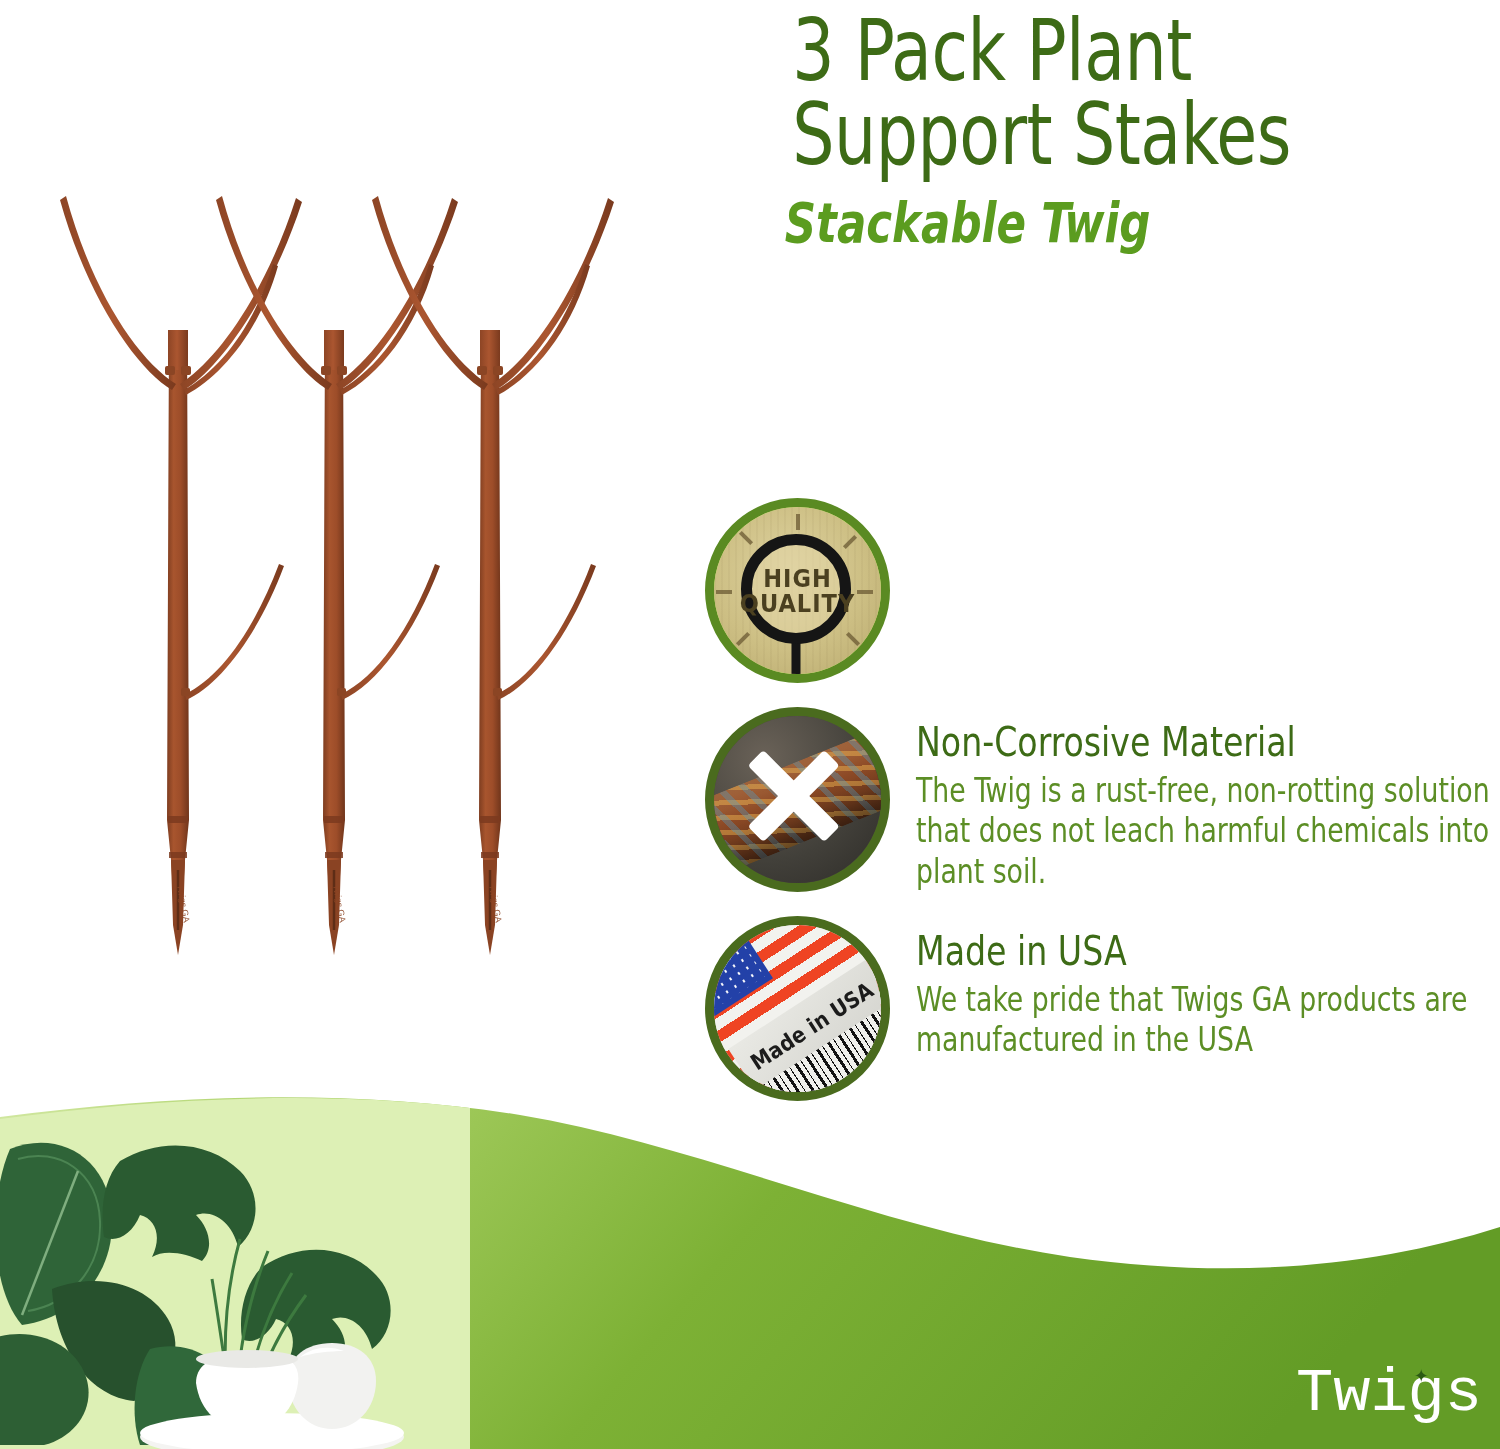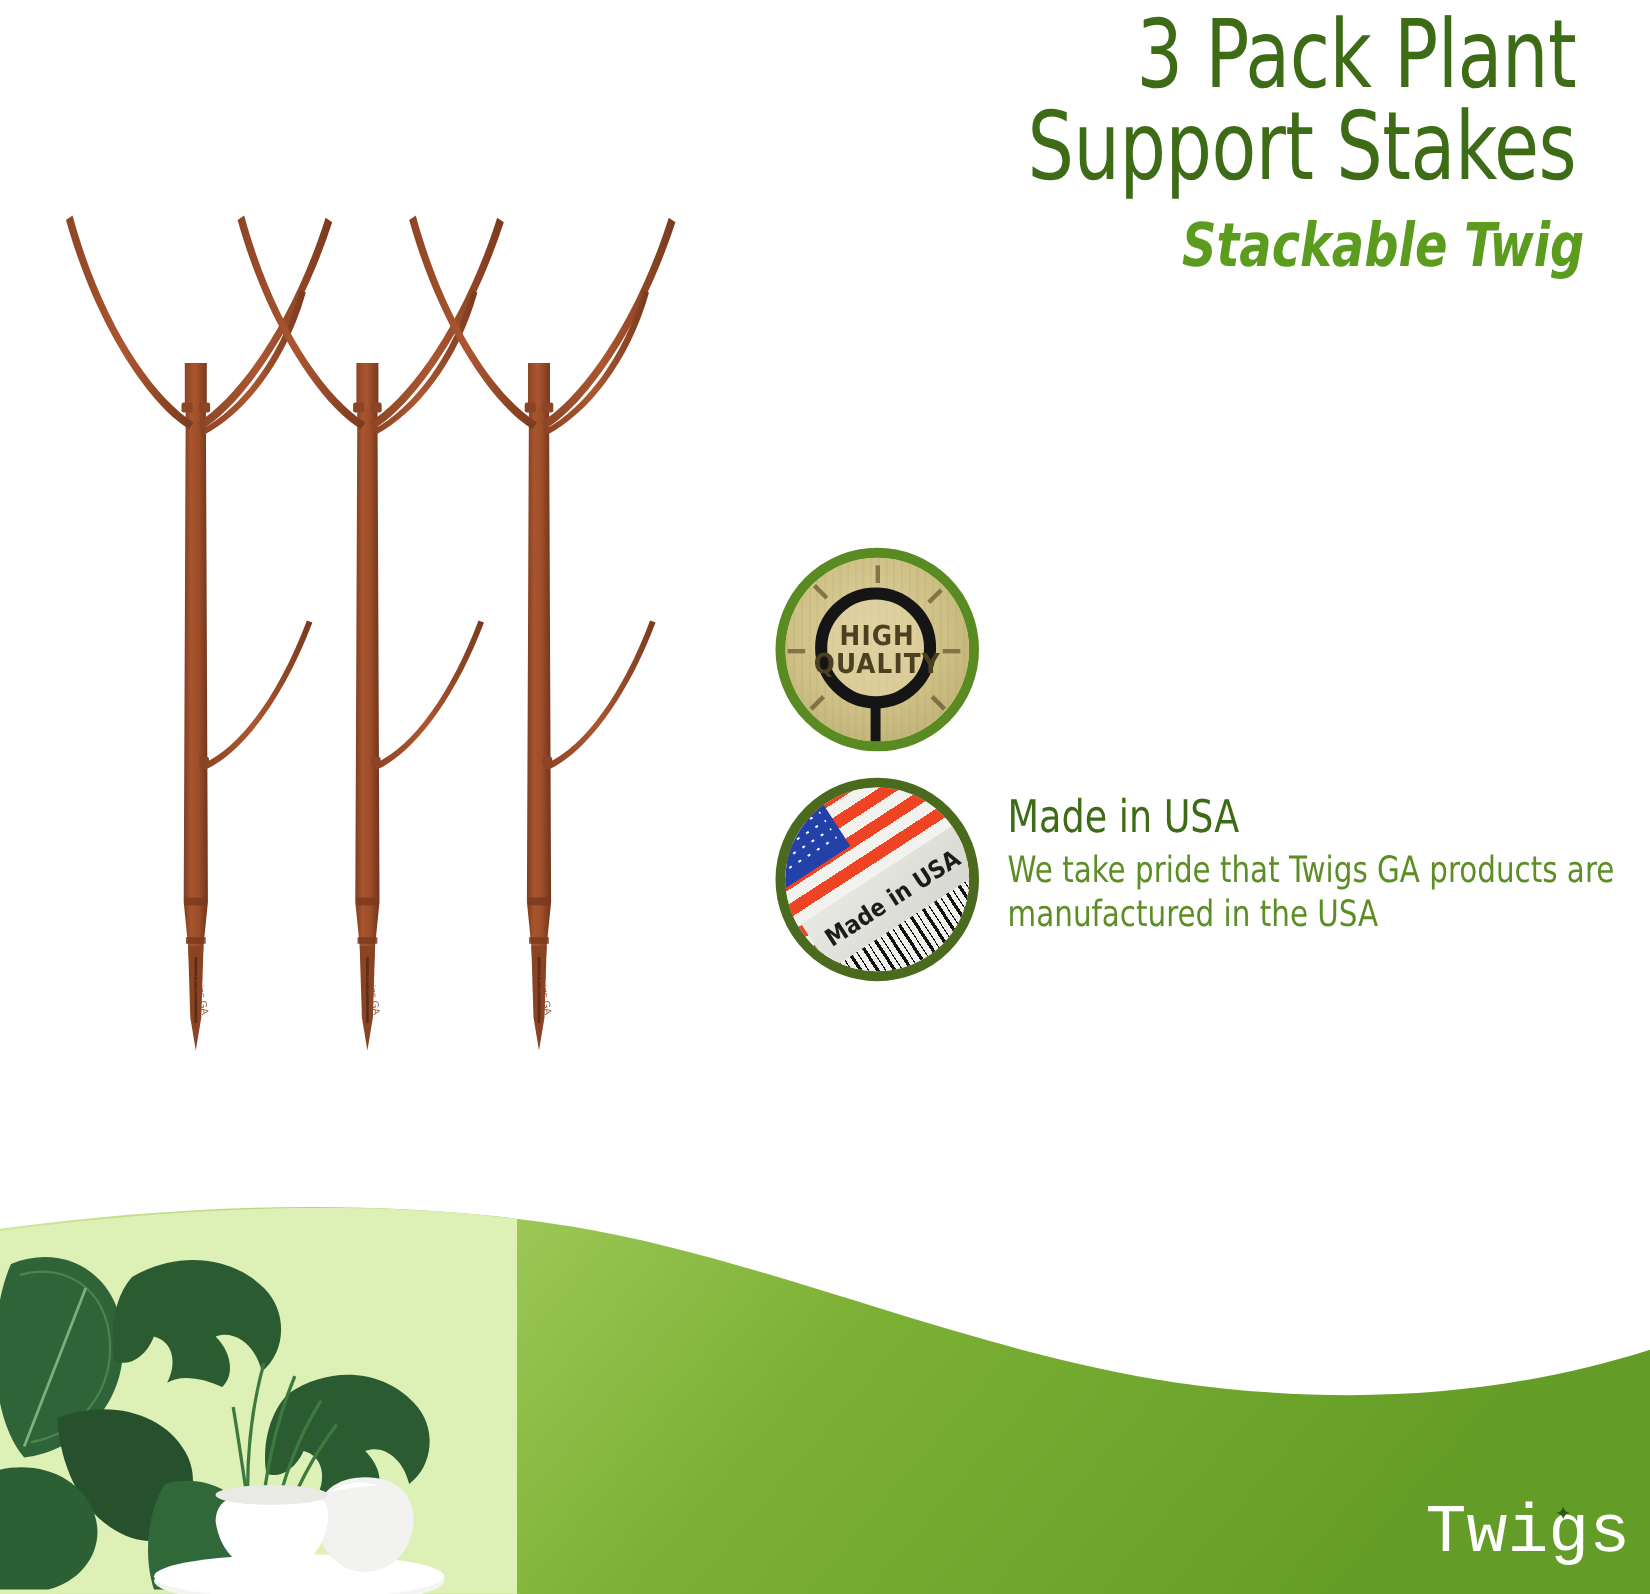--- a/index.html
+++ b/index.html
@@ -6,21 +6,21 @@
   body{
     width:1500px;height:1449px;
     background:#ffffff;
     font-family:"Liberation Sans", sans-serif;
     overflow:hidden;
     position:relative;
   }
   #stage{position:absolute;inset:0;width:1500px;height:1449px;overflow:hidden;background:#fff;}
 
   
-  .header{position:absolute;left:740px;top:8px;width:745px;text-align:right;}
+  .header{position:absolute;left:740px;top:8px;width:745px;text-align:left;}
   .title{
     color:#3d6b16;
     font-size:86px;
     line-height:0.98;
     font-weight:400;
     font-family:"DejaVu Sans Condensed","Liberation Sans", sans-serif;
     letter-spacing:-0.5px;
     transform:scaleX(0.86);
     transform-origin:center top;
     white-space:nowrap;
@@ -209,20 +209,32 @@
         <div class="tick" style="left:82%;top:74%;transform:rotate(-45deg)"></div>
         <div class="handle"></div>
         <div class="lens"></div>
         <div class="hqtxt">
           <div>HIGH</div>
           <div>QUALITY</div>
         </div>
       </div>
     </div>
 
+    <div class="feature">
+      <div class="feat-icon ic-rust">
+        <div class="bg"></div>
+        <div class="pipe"></div>
+        <div class="xm a"></div>
+        <div class="xm b"></div>
+      </div>
+      <div class="feat-text">
+        <div class="feat-title">Non-Corrosive Material</div>
+        <div class="feat-body">The Twig is a rust-free, non-rotting solution that does not leach harmful chemicals into plant soil.</div>
+      </div>
+    </div>
 
     <div class="feature">
       <div class="feat-icon ic-usa">
         <div class="flagwrap">
           <div class="stripes"></div>
           <div class="canton">
             <div class="stars"></div>
           </div>
         </div>
         <div class="label">

